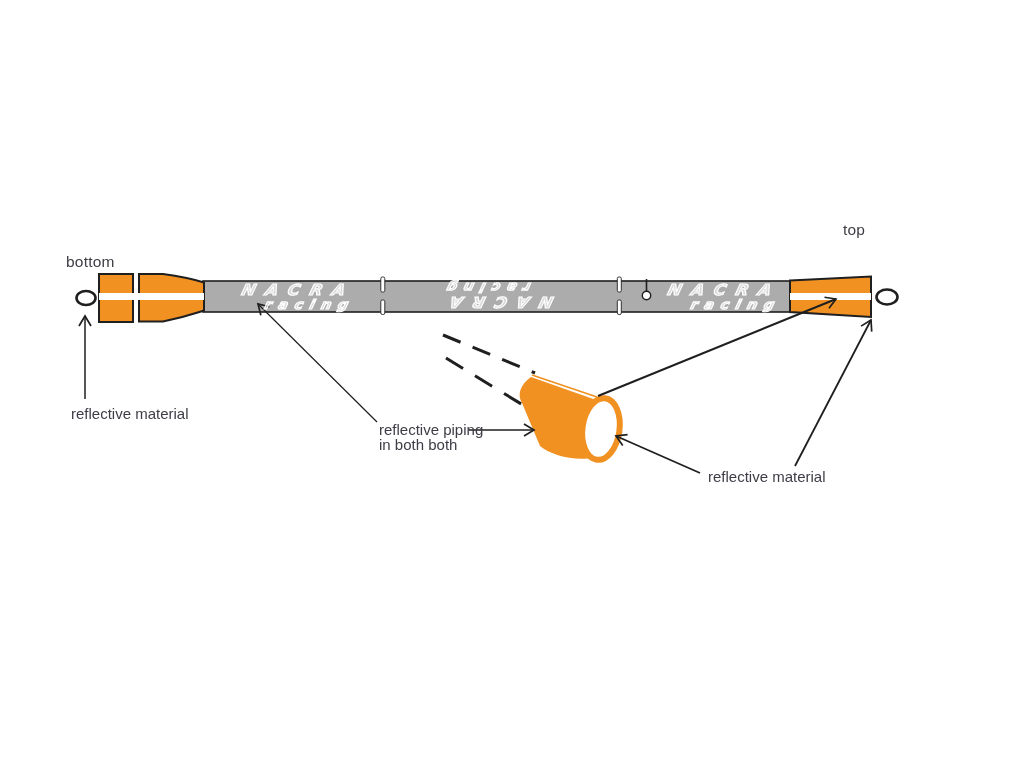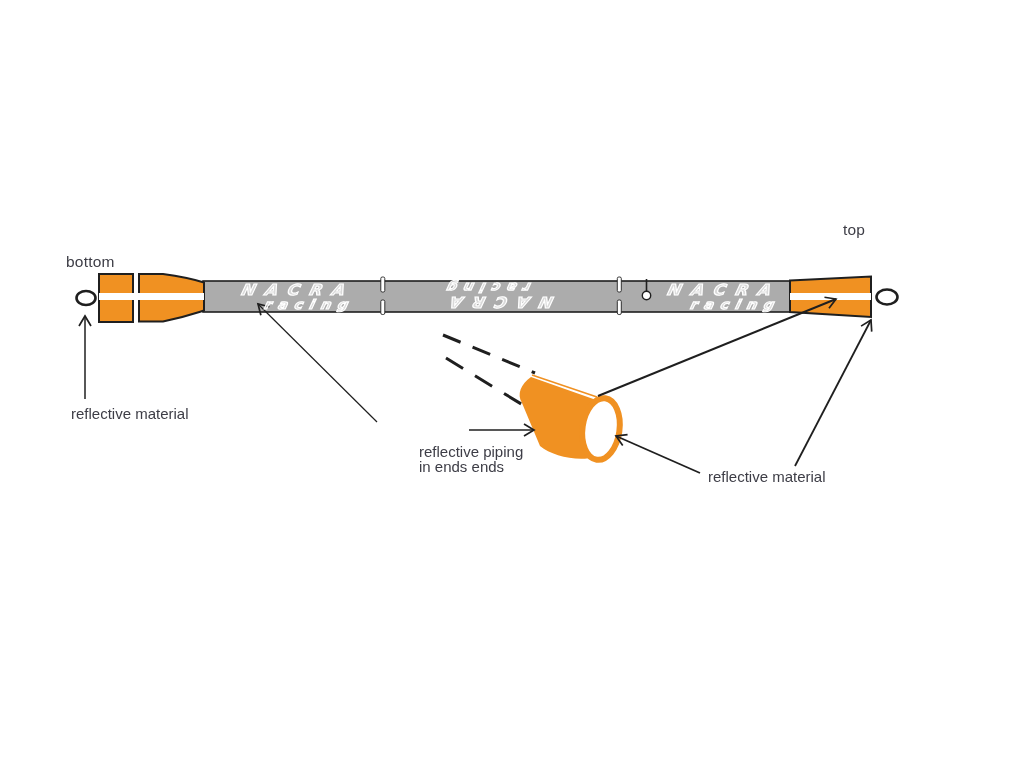--- a/index.html
+++ b/index.html
@@ -100,23 +100,23 @@
       <line class="lead" x1="700" y1="473" x2="616" y2="436" stroke-width="1.8" marker-end="url(#arrow)"></line>
       <line class="lead" x1="795" y1="466" x2="871" y2="320" stroke-width="1.8" marker-end="url(#arrow)"></line>
     </g>
   </svg>
 
   <div class="lbl lbl-end" style="left:66px; top:221px;margin-top:32px;">bottom</div>
   <div class="lbl lbl-end" style="left:827px; top:221px;margin-left:16px;">top</div>
 
   <div class="lbl lbl-small" style="left:71px; top:406px;">reflective material</div>
 
-  <div class="lbl lbl-small" style="left:379px; top:444px;margin-left:40px;">
+  <div class="lbl lbl-small" style="left:379px; top:422px;">
     <div>reflective piping</div>
-    <div>in ends ends</div>
+    <div>in both both</div>
   </div>
 
   <div class="lbl lbl-small" style="left:708px; top:469px;">reflective material</div>
 
   <div class="logo" style="left:226px; top:283px;">
     <span class="l1">NACRA</span>
     <span class="l2">racing</span>
   </div>
 
   <div class="logo logo-flipped" style="left:437px; top:281px;">

